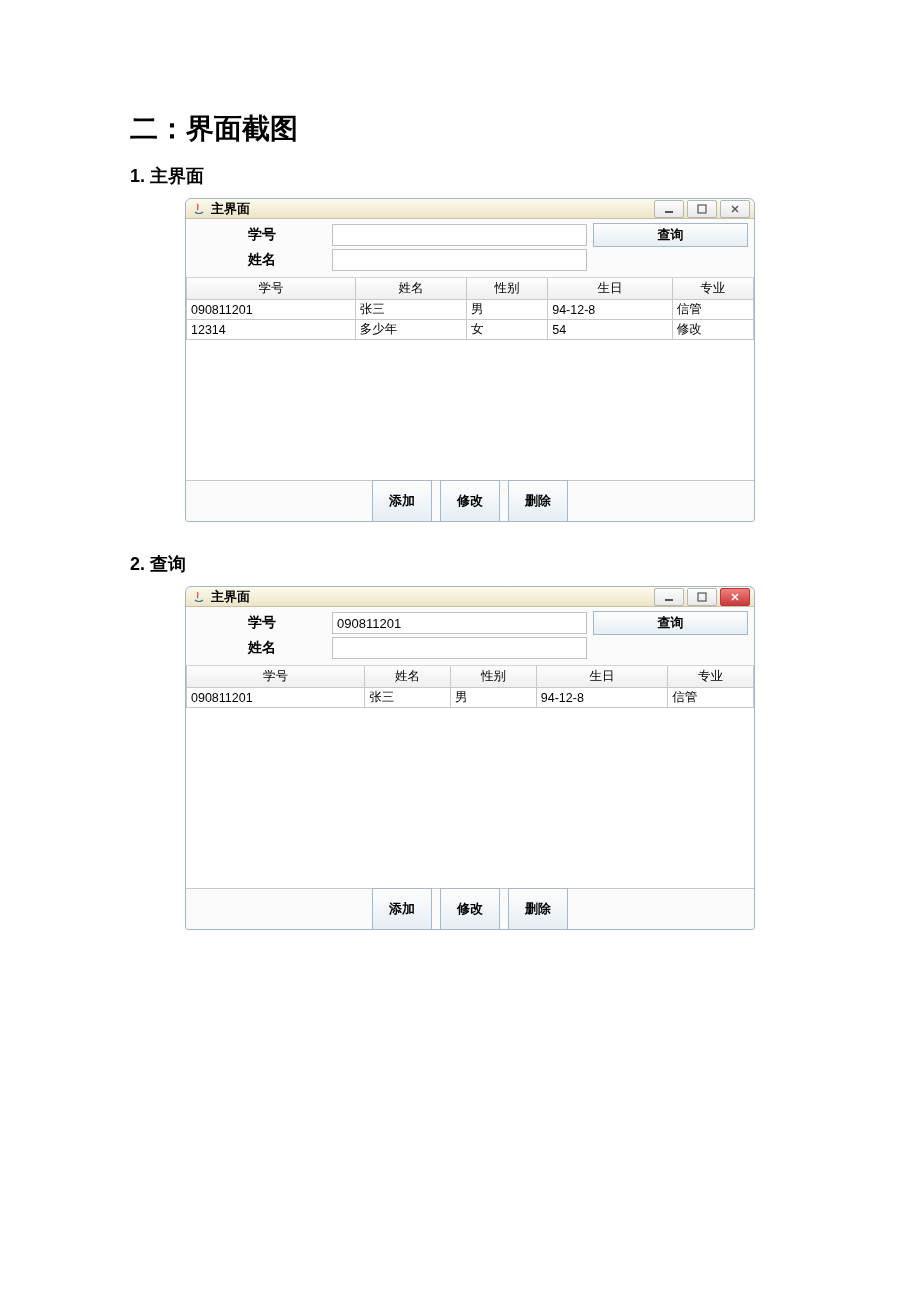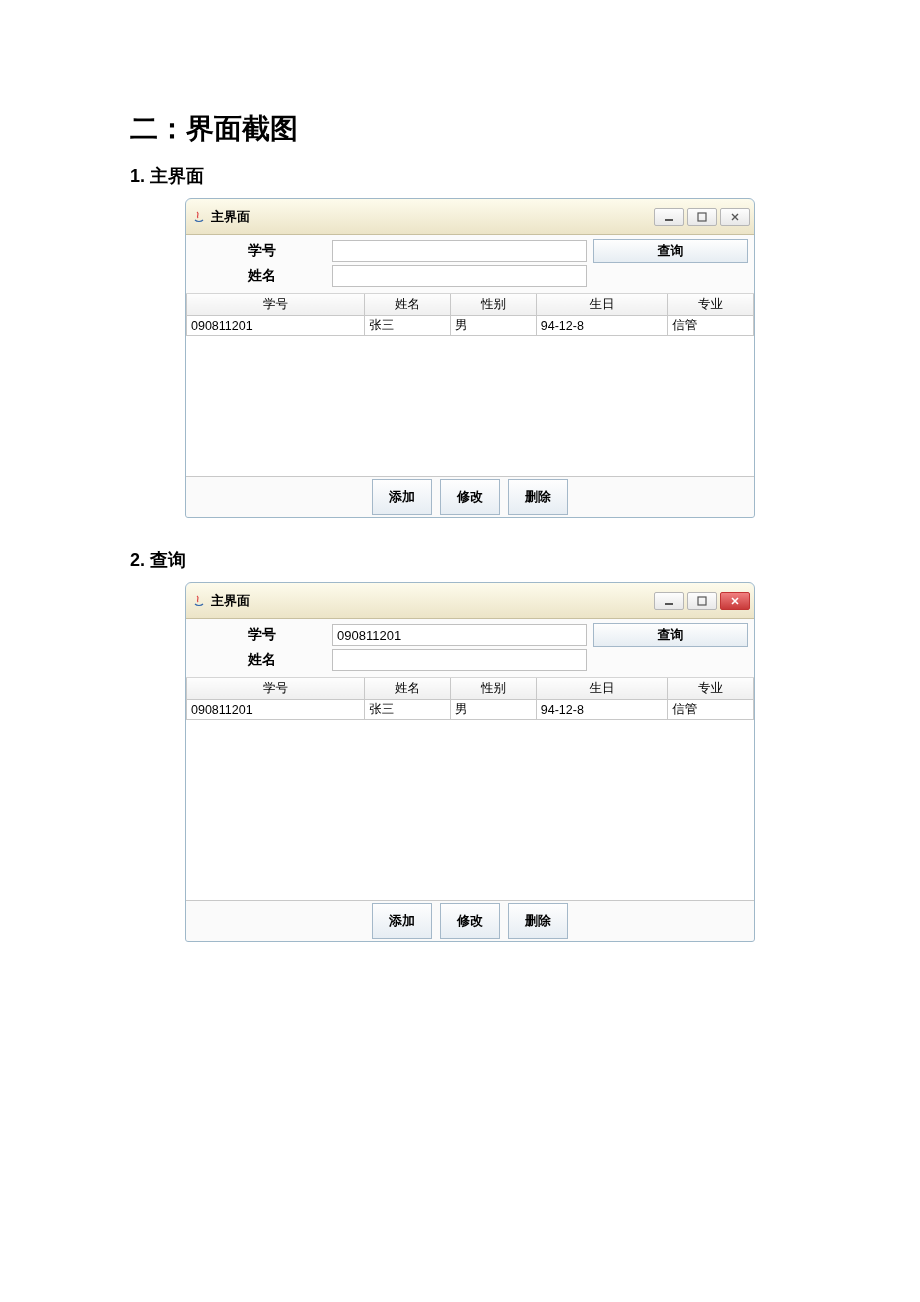--- a/index.html
+++ b/index.html
@@ -25,21 +25,21 @@
       width: 570px;
       border: 1px solid #9fb8c9;
       border-radius: 6px 6px 3px 3px;
       background: #fff;
       box-shadow: 0 0 0 1px #d9e7f0 inset;
       margin-bottom: 30px;
     }
     .titlebar {
       display: flex;
       align-items: center;
-      height: 36px;
+      height: 20px;
       padding: 0 4px 0 6px;
       background: linear-gradient(#fdfbec, #ece4c7);
       border-bottom: 1px solid #c8c0a0;
       border-radius: 6px 6px 0 0;
       font-size: 13px;
     }
     .java-icon {
       width: 14px; height: 14px;
       margin-right: 5px;
       display: inline-flex;
@@ -129,21 +129,21 @@
       height: 40px;
       display: flex;
       align-items: center;
       justify-content: center;
       gap: 8px;
       background: #fafafa;
       border-radius: 0 0 3px 3px;
     }
     .action-btn {
       width: 60px;
-      height: 36px;
+      height: 42px;
       border: 1px solid #a4b8c9;
       background: linear-gradient(#fefefe, #e6edf3);
       font-size: 13px;
       font-weight: bold;
     }
     .table-blank-2 { height: 180px; background:#fff; }
   </style>
 </head>
 <body>
 
@@ -203,20 +203,27 @@
         </tr>
       </thead>
       <tbody>
         <tr>
           <td>090811201</td>
           <td>张三</td>
           <td>男</td>
           <td>94-12-8</td>
           <td>信管</td>
         </tr>
+        <tr>
+          <td>12314</td>
+          <td>多少年</td>
+          <td>女</td>
+          <td>54</td>
+          <td>修改</td>
+        </tr>
       </tbody>
     </table>
     <div class="table-blank"></div>
   </div>
 
   <div class="btn-bar">
     <button class="action-btn">添加</button>
     <button class="action-btn">修改</button>
     <button class="action-btn">删除</button>
   </div>

